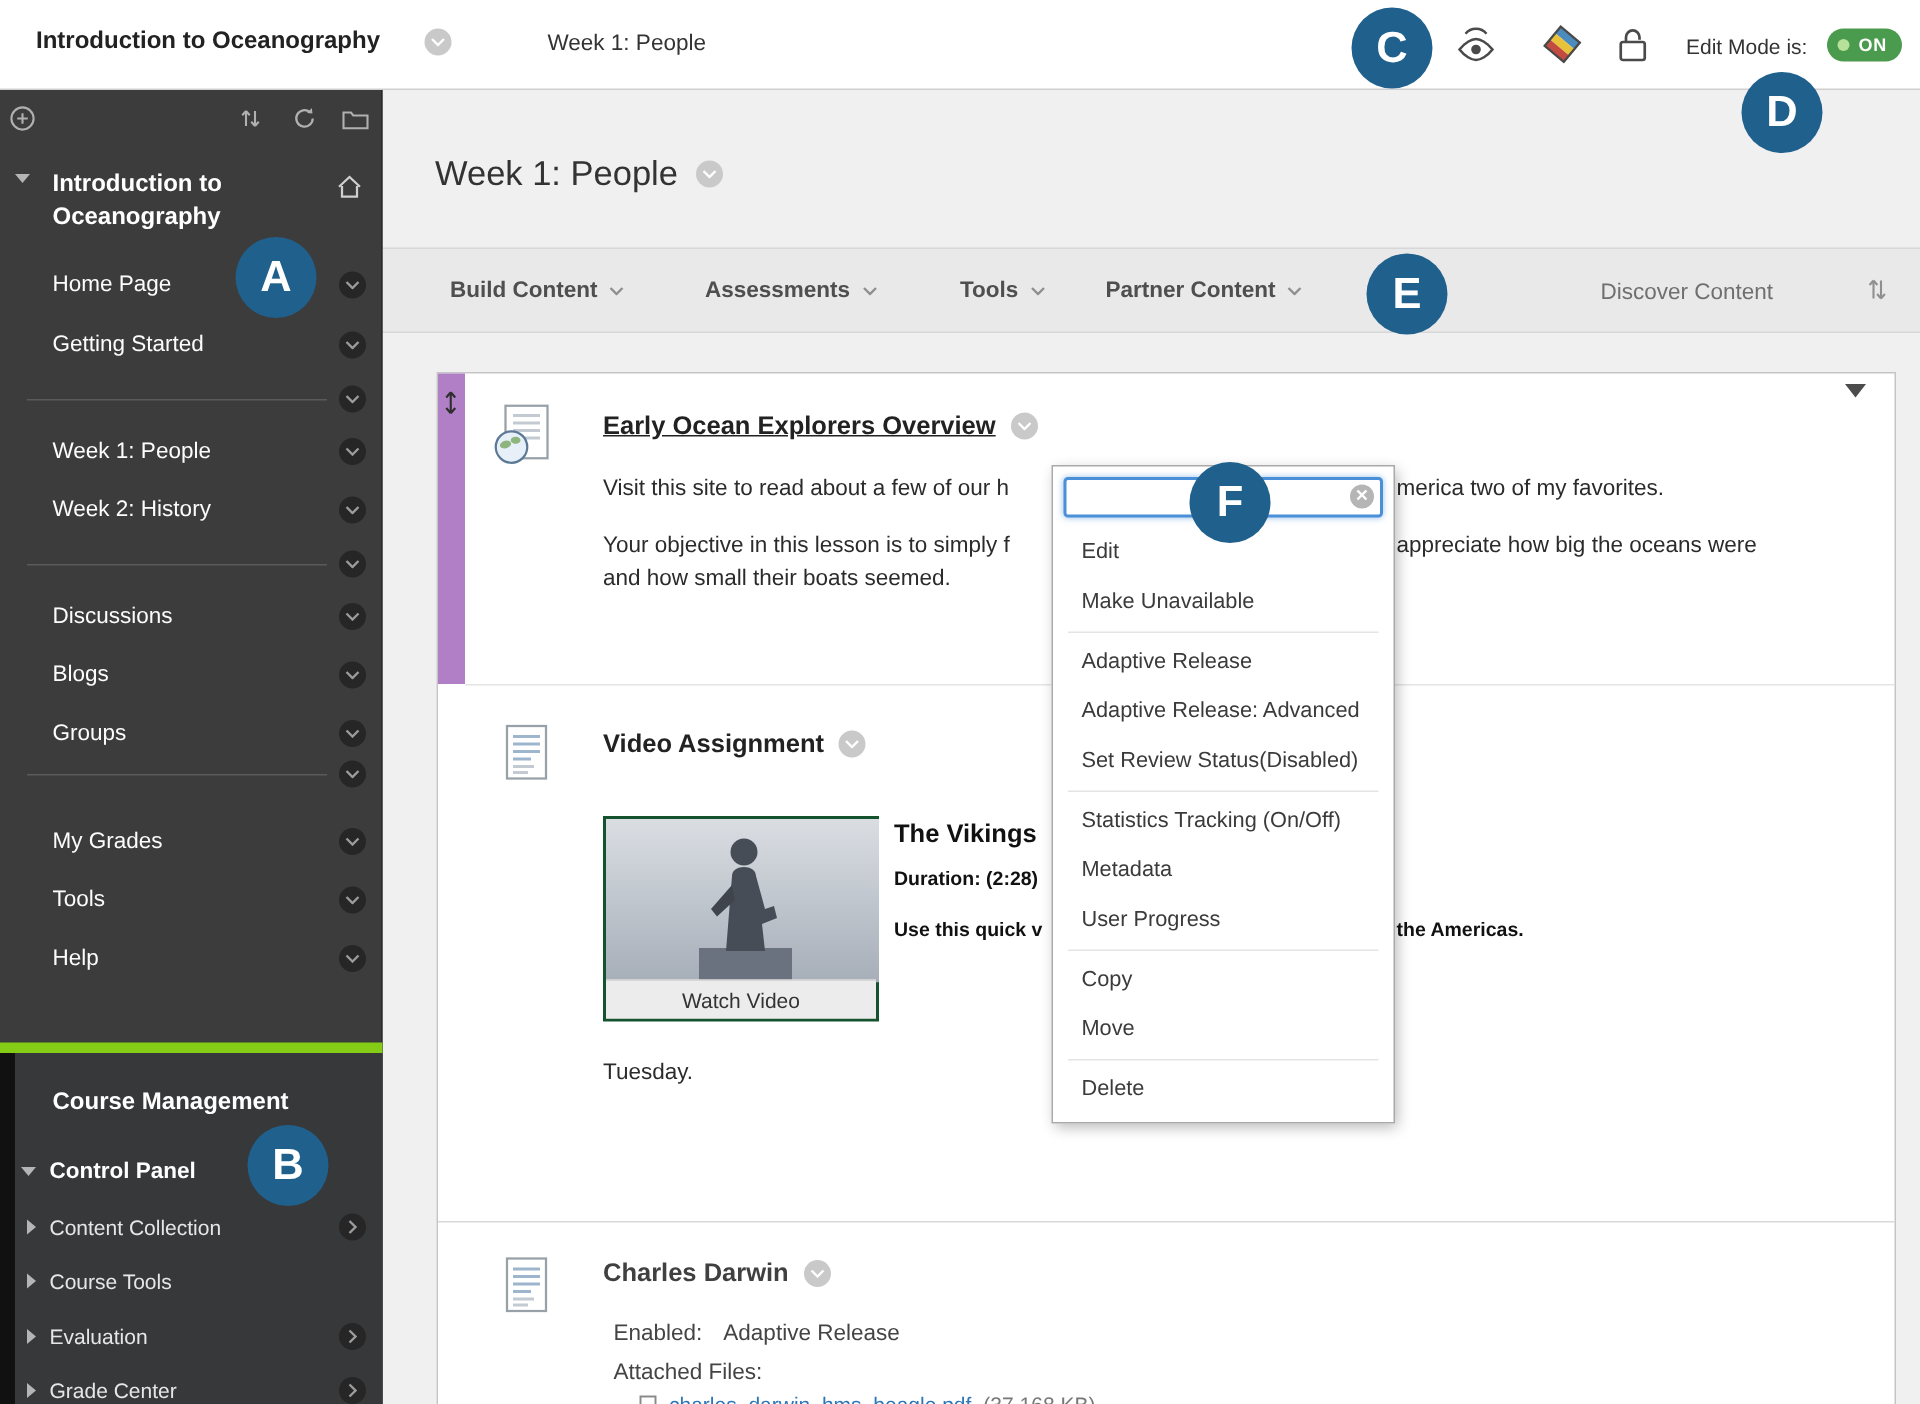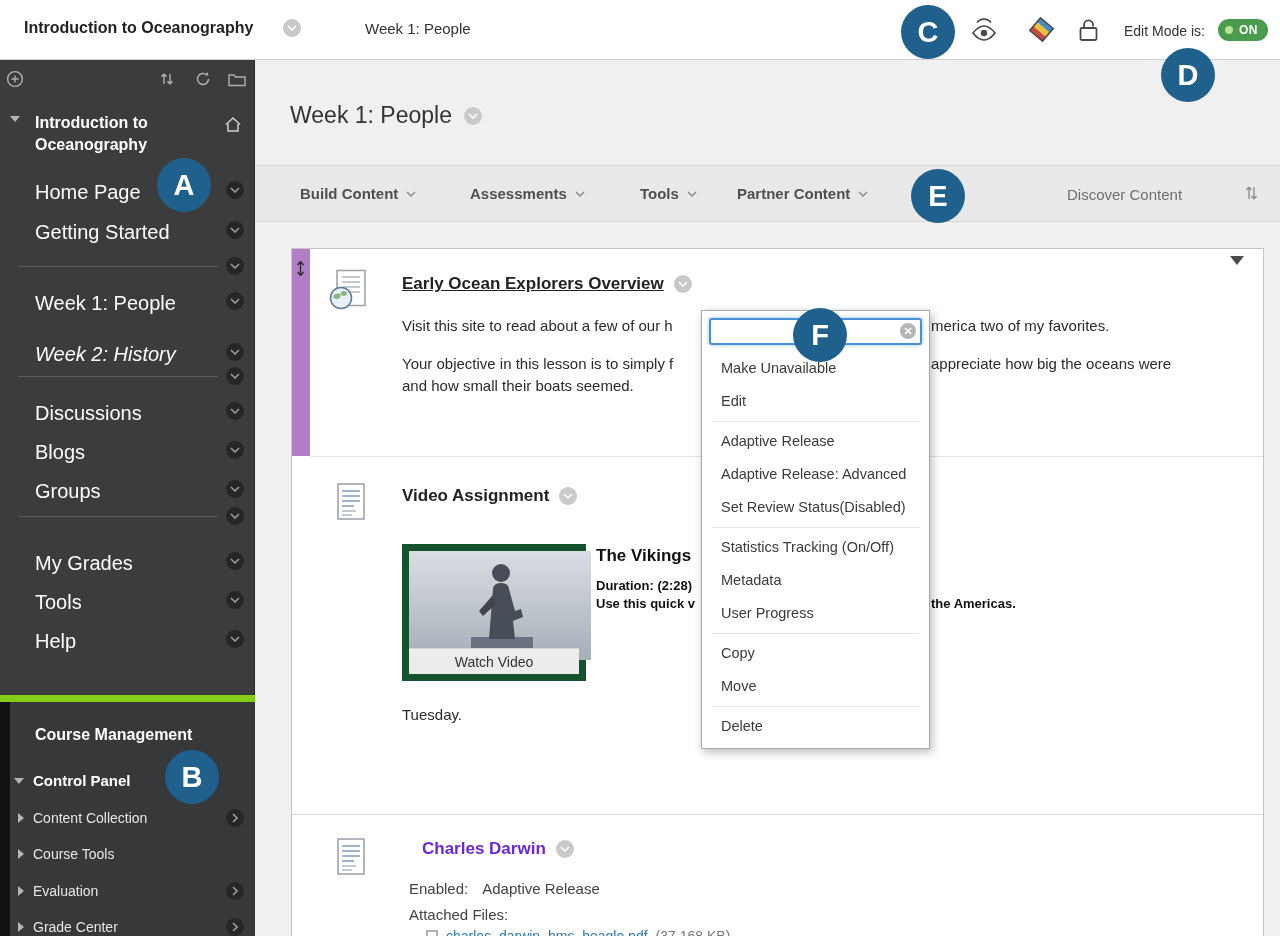--- a/index.html
+++ b/index.html
@@ -36,21 +36,21 @@
              border-top:9px solid #4c4c4c; }
 
   
   .sidebar { position:absolute; left:0; top:60px; width:255px; height:876px; background:#3c3c3c;
              border-right:1px solid #2a2a2a; z-index:4; }
   .s-iconrow { position:absolute; left:0; top:8px; width:255px; height:26px; color:#b0b0b0; }
   .s-iconrow .si { position:absolute; top:2px; cursor:pointer; }
   .s-coursetitle { position:absolute; left:35px; top:52px; width:185px; font-size:16px; font-weight:bold;
                    color:#fff; line-height:22px; cursor:pointer; }
   .s-item { position:absolute; left:0; width:255px; height:22px; }
-  .s-item .lbl { position:absolute; left:35px; top:2px; font-size:20px; color:#fcfcfc; cursor:pointer; }
+  .s-item .lbl { position:absolute; left:35px; top:2px; font-size:15px; color:#fcfcfc; cursor:pointer; }
   .s-item .cdc { position:absolute; left:226px; top:2px; }
   .s-div { position:absolute; left:18px; width:200px; border-top:1px solid #5a5a5a; }
   .s-div .cdc { position:absolute; left:208px; top:-10px; }
 
   .course-mgmt { position:absolute; left:0; top:635px; width:255px; height:241px; background:#37383a;
                  border-top:7px solid #84cc16; }
   .course-mgmt::before { content:""; position:absolute; left:0; top:0; width:10px; height:100%; background:#111; }
   .cm-title { position:absolute; left:35px; top:24px; font-size:16px; font-weight:bold; color:#fff; }
   .cm-cp { position:absolute; left:14px; top:70px; display:flex; align-items:center; gap:9px; cursor:pointer; }
   .cm-cp .lbl { font-size:15px; font-weight:bold; color:#fff; }
@@ -70,27 +70,27 @@
 
   .content-box { position:absolute; left:291px; top:248px; width:973px; height:700px; background:#fff;
                  border:1px solid #c5c5c5; }
   .purple-bar { position:absolute; left:0; top:0; width:18px; height:207px; background:#b17fc6; }
   .sep1 { position:absolute; left:18px; right:0; top:207px; border-top:1px solid #e4e4e4; }
   .sep2 { position:absolute; left:0; right:0; top:565px; border-top:1px solid #d9d9d9; }
 
   .item-title { position:absolute; display:inline-flex; align-items:center; gap:10px; }
   .item-title .t { font-size:17px; font-weight:bold; color:#222; cursor:pointer; }
   .item-title .t.u { text-decoration:underline; }
-  .item-title .t.blue { color:#6d28d9;margin-left:20px; }
+  .item-title .t.blue { color:#404040; }
 
   .para { position:absolute; font-size:15px; color:#2b2b2b; width:870px; }
   .pline { position:relative; height:22px; line-height:22px; white-space:nowrap; }
   .frag-r { position:absolute; left:529px; top:0; }
 
-  .thumb { position:absolute; left:110px; top:295px; width:184px; height:137px; border:7px solid #14532d;
+  .thumb { position:absolute; left:110px; top:295px; width:184px; height:137px; border:2px solid #14532d;
            background:#fff; cursor:pointer; }
   .thumb .cap { position:absolute; left:0; bottom:0; width:100%; height:26px; background:#ececec;
                 border-top:1px solid #d6d6d6; font-size:14px; color:#333; text-align:center; line-height:26px; }
   .vblock { position:absolute; left:304px; top:297px; width:420px; }
   .vblock .vt { position:relative; font-size:17px; font-weight:bold; color:#111; height:20px; white-space:nowrap; }
   .vblock .vm { position:relative; font-size:13px; font-weight:bold; color:#111; height:16px; white-space:nowrap; }
   .vblock .frag-v { position:absolute; left:335px; top:0; }
 
   .enabled-line { position:absolute; left:117px; top:631px; font-size:15px; color:#444; }
   .enabled-line .val { margin-left:14px; }
@@ -226,21 +226,21 @@
         </span>
     </div>
     <div class="s-item" style="top:230px;">
       <span class="lbl">Week 1: People</span>
       <span class="cdc dark">
           <svg width="10" height="6" viewBox="0 0 10 6">
             <path d="M1 1l4 4 4-4" stroke="currentColor" stroke-width="1.6" fill="none"></path>
           </svg>
         </span>
     </div>
-    <div class="s-item" style="top:281px;font-style:italic;">
+    <div class="s-item" style="top:269px;">
       <span class="lbl">Week 2: History</span>
       <span class="cdc dark">
           <svg width="10" height="6" viewBox="0 0 10 6">
             <path d="M1 1l4 4 4-4" stroke="currentColor" stroke-width="1.6" fill="none"></path>
           </svg>
         </span>
     </div>
     <div class="s-div" style="top:316px;">
       <span class="cdc dark">
           <svg width="10" height="6" viewBox="0 0 10 6">
@@ -459,21 +459,21 @@
         <circle cx="92" cy="22" r="9" fill="#474d57"></circle>
         <path d="M80 88 L84 38 C84 30 100 30 100 38 L106 60 L112 58 L114 66 L104 70 L106 88 Z" fill="#474d57"></path>
         <path d="M84 44 L70 60 L74 65 L86 54 Z" fill="#3f444d"></path>
       </svg>
       <div class="cap">Watch Video</div>
     </div>
 
     <div class="vblock">
       <div class="vt">The Vikings</div>
       <div class="vm" style="margin-top:12px;">Duration: (2:28)</div>
-      <div class="vm" style="margin-top:2px;">
+      <div class="vm" style="margin-top:18px;">
         <span>Use this quick v</span>
         <span class="frag-v">the Americas.</span>
       </div>
     </div>
 
     <div class="para" style="left:110px;top:455px;">
       <div class="pline">Tuesday.</div>
     </div>
 
     <div class="sep2"></div>
@@ -505,22 +505,22 @@
       <span class="fsize">(37.168 KB)</span>
     </div>
   </div>
 
   <div class="ctx-menu">
     <div class="ctx-search">
       <input type="text" value="" style="">
       <span class="ctx-clear">✕</span>
     </div>
     <ul class="ctx-list">
+      <li>Edit</li>
       <li>Make Unavailable</li>
-      <li>Edit</li>
       <li class="div"></li>
       <li>Adaptive Release</li>
       <li>Adaptive Release: Advanced</li>
       <li>Set Review Status(Disabled)</li>
       <li class="div"></li>
       <li>Statistics Tracking (On/Off)</li>
       <li>Metadata</li>
       <li>User Progress</li>
       <li class="div"></li>
       <li>Copy</li>

